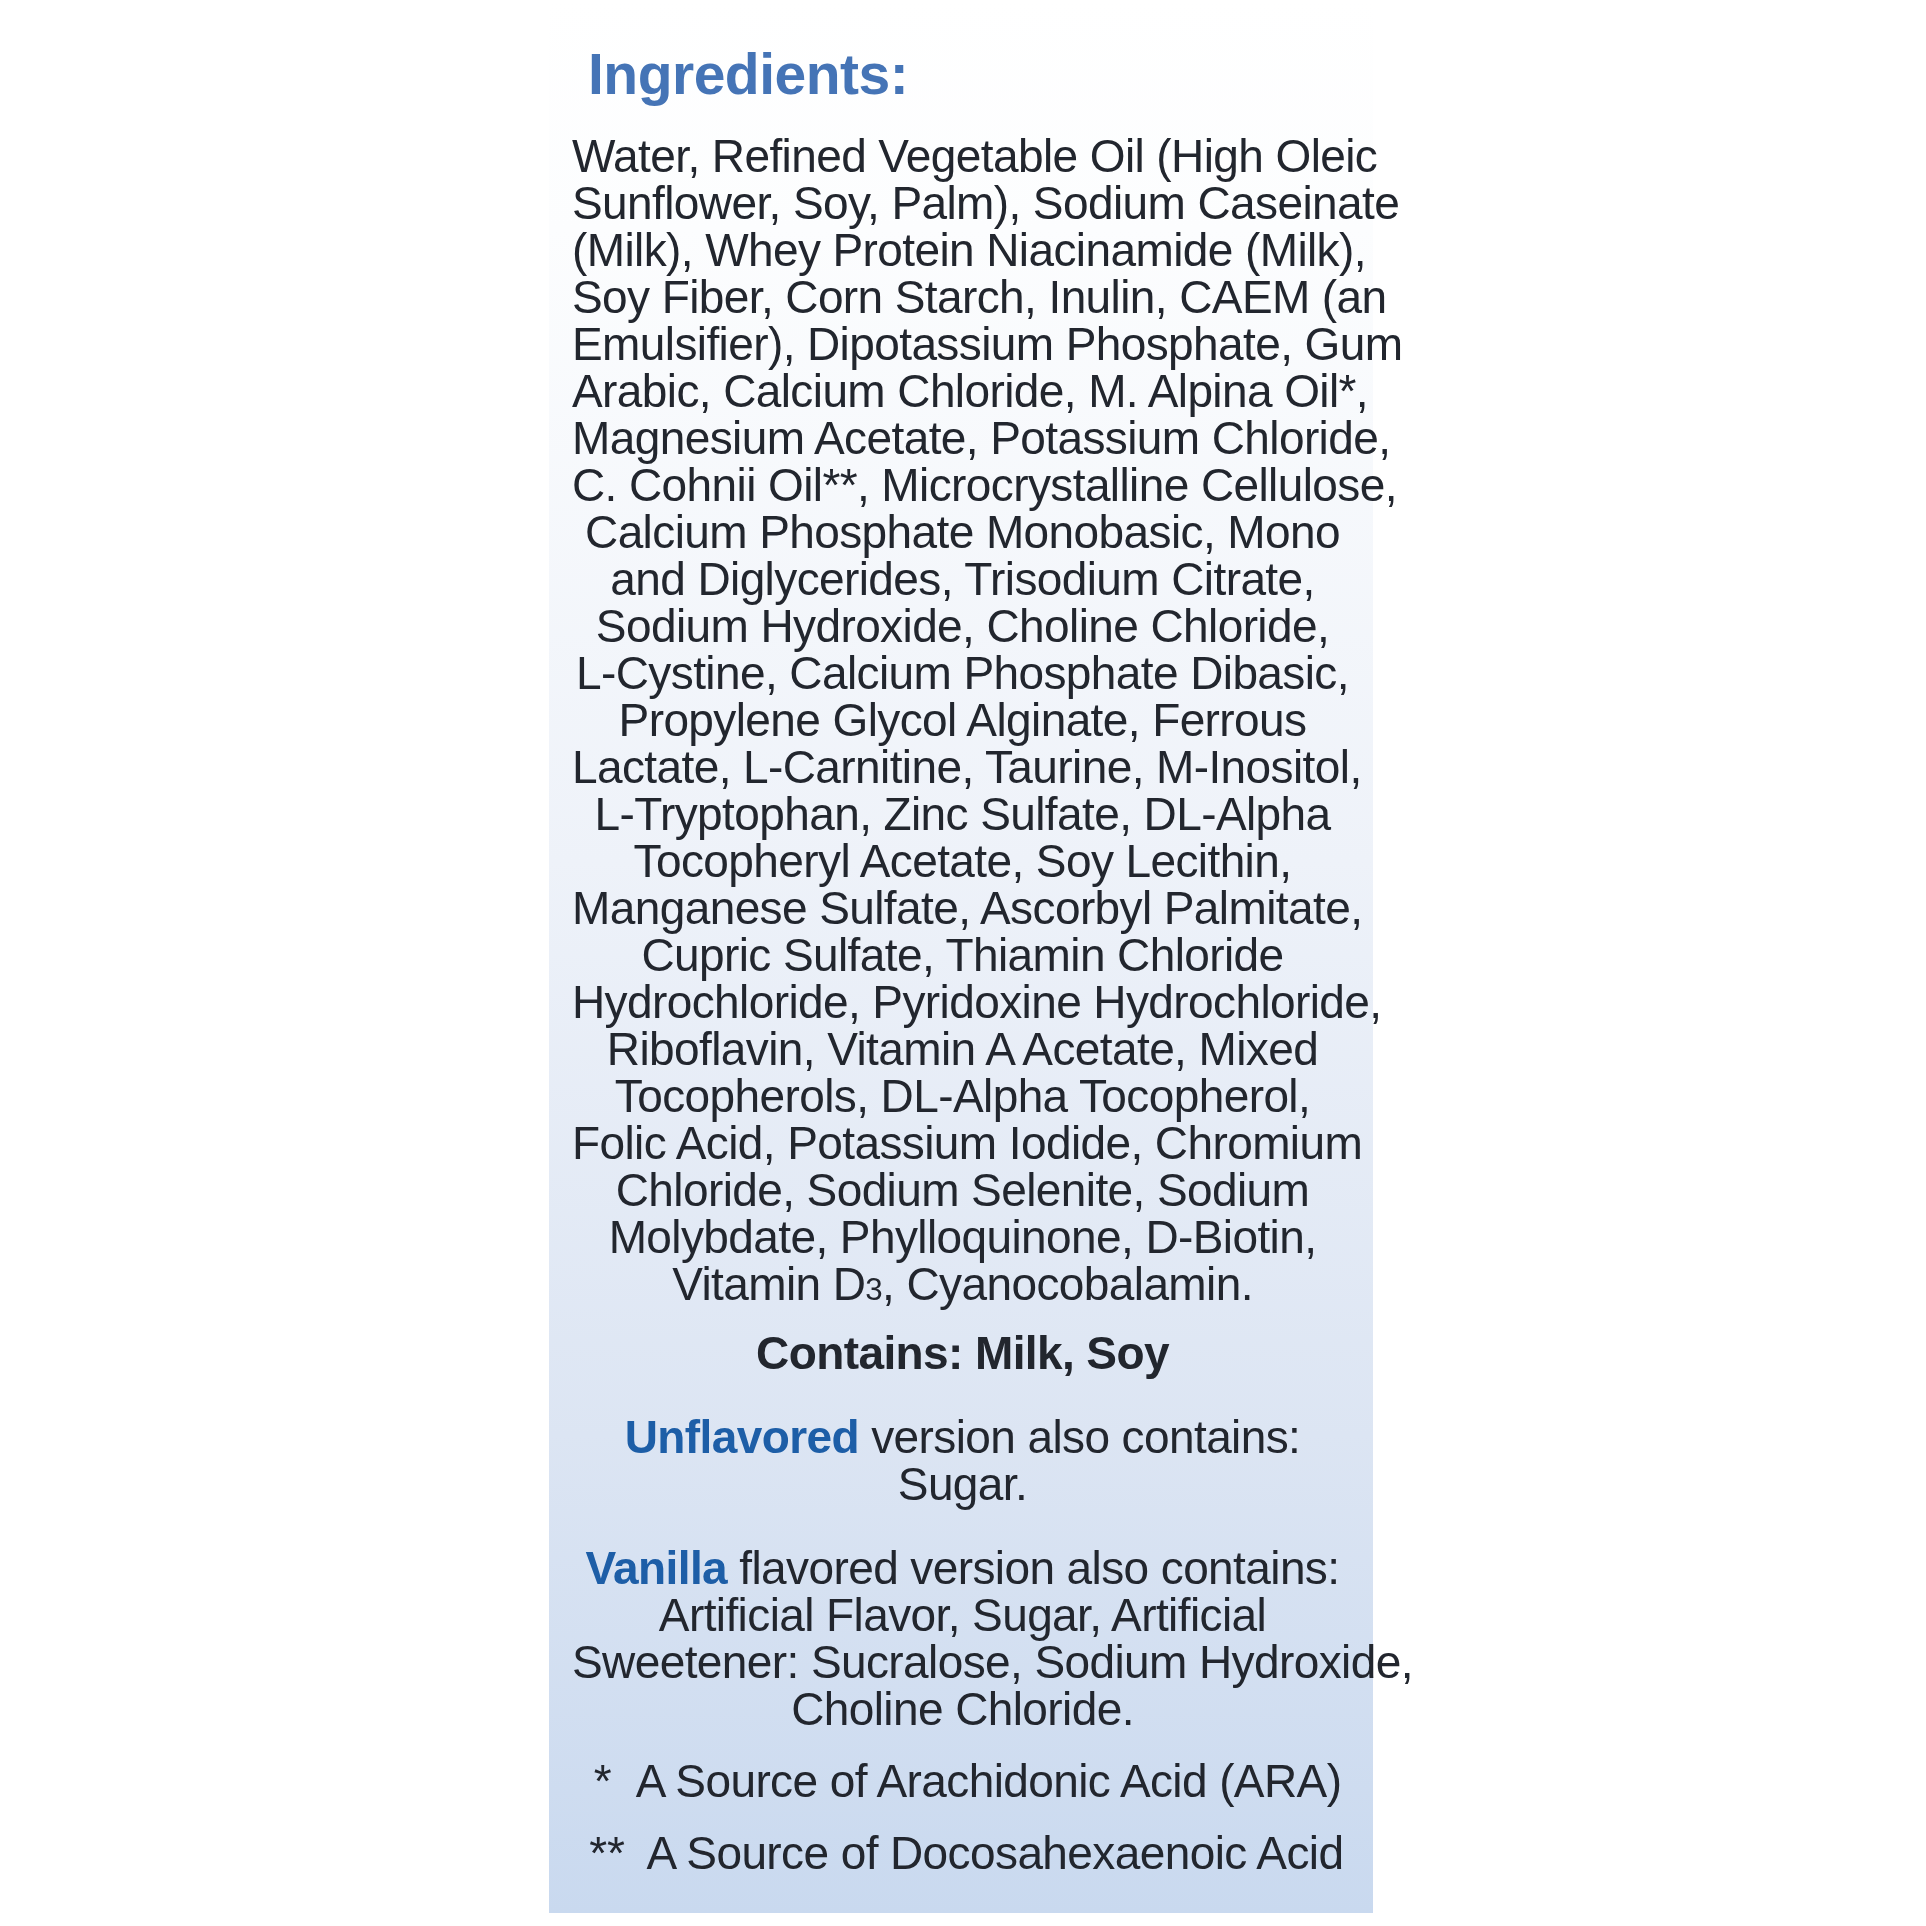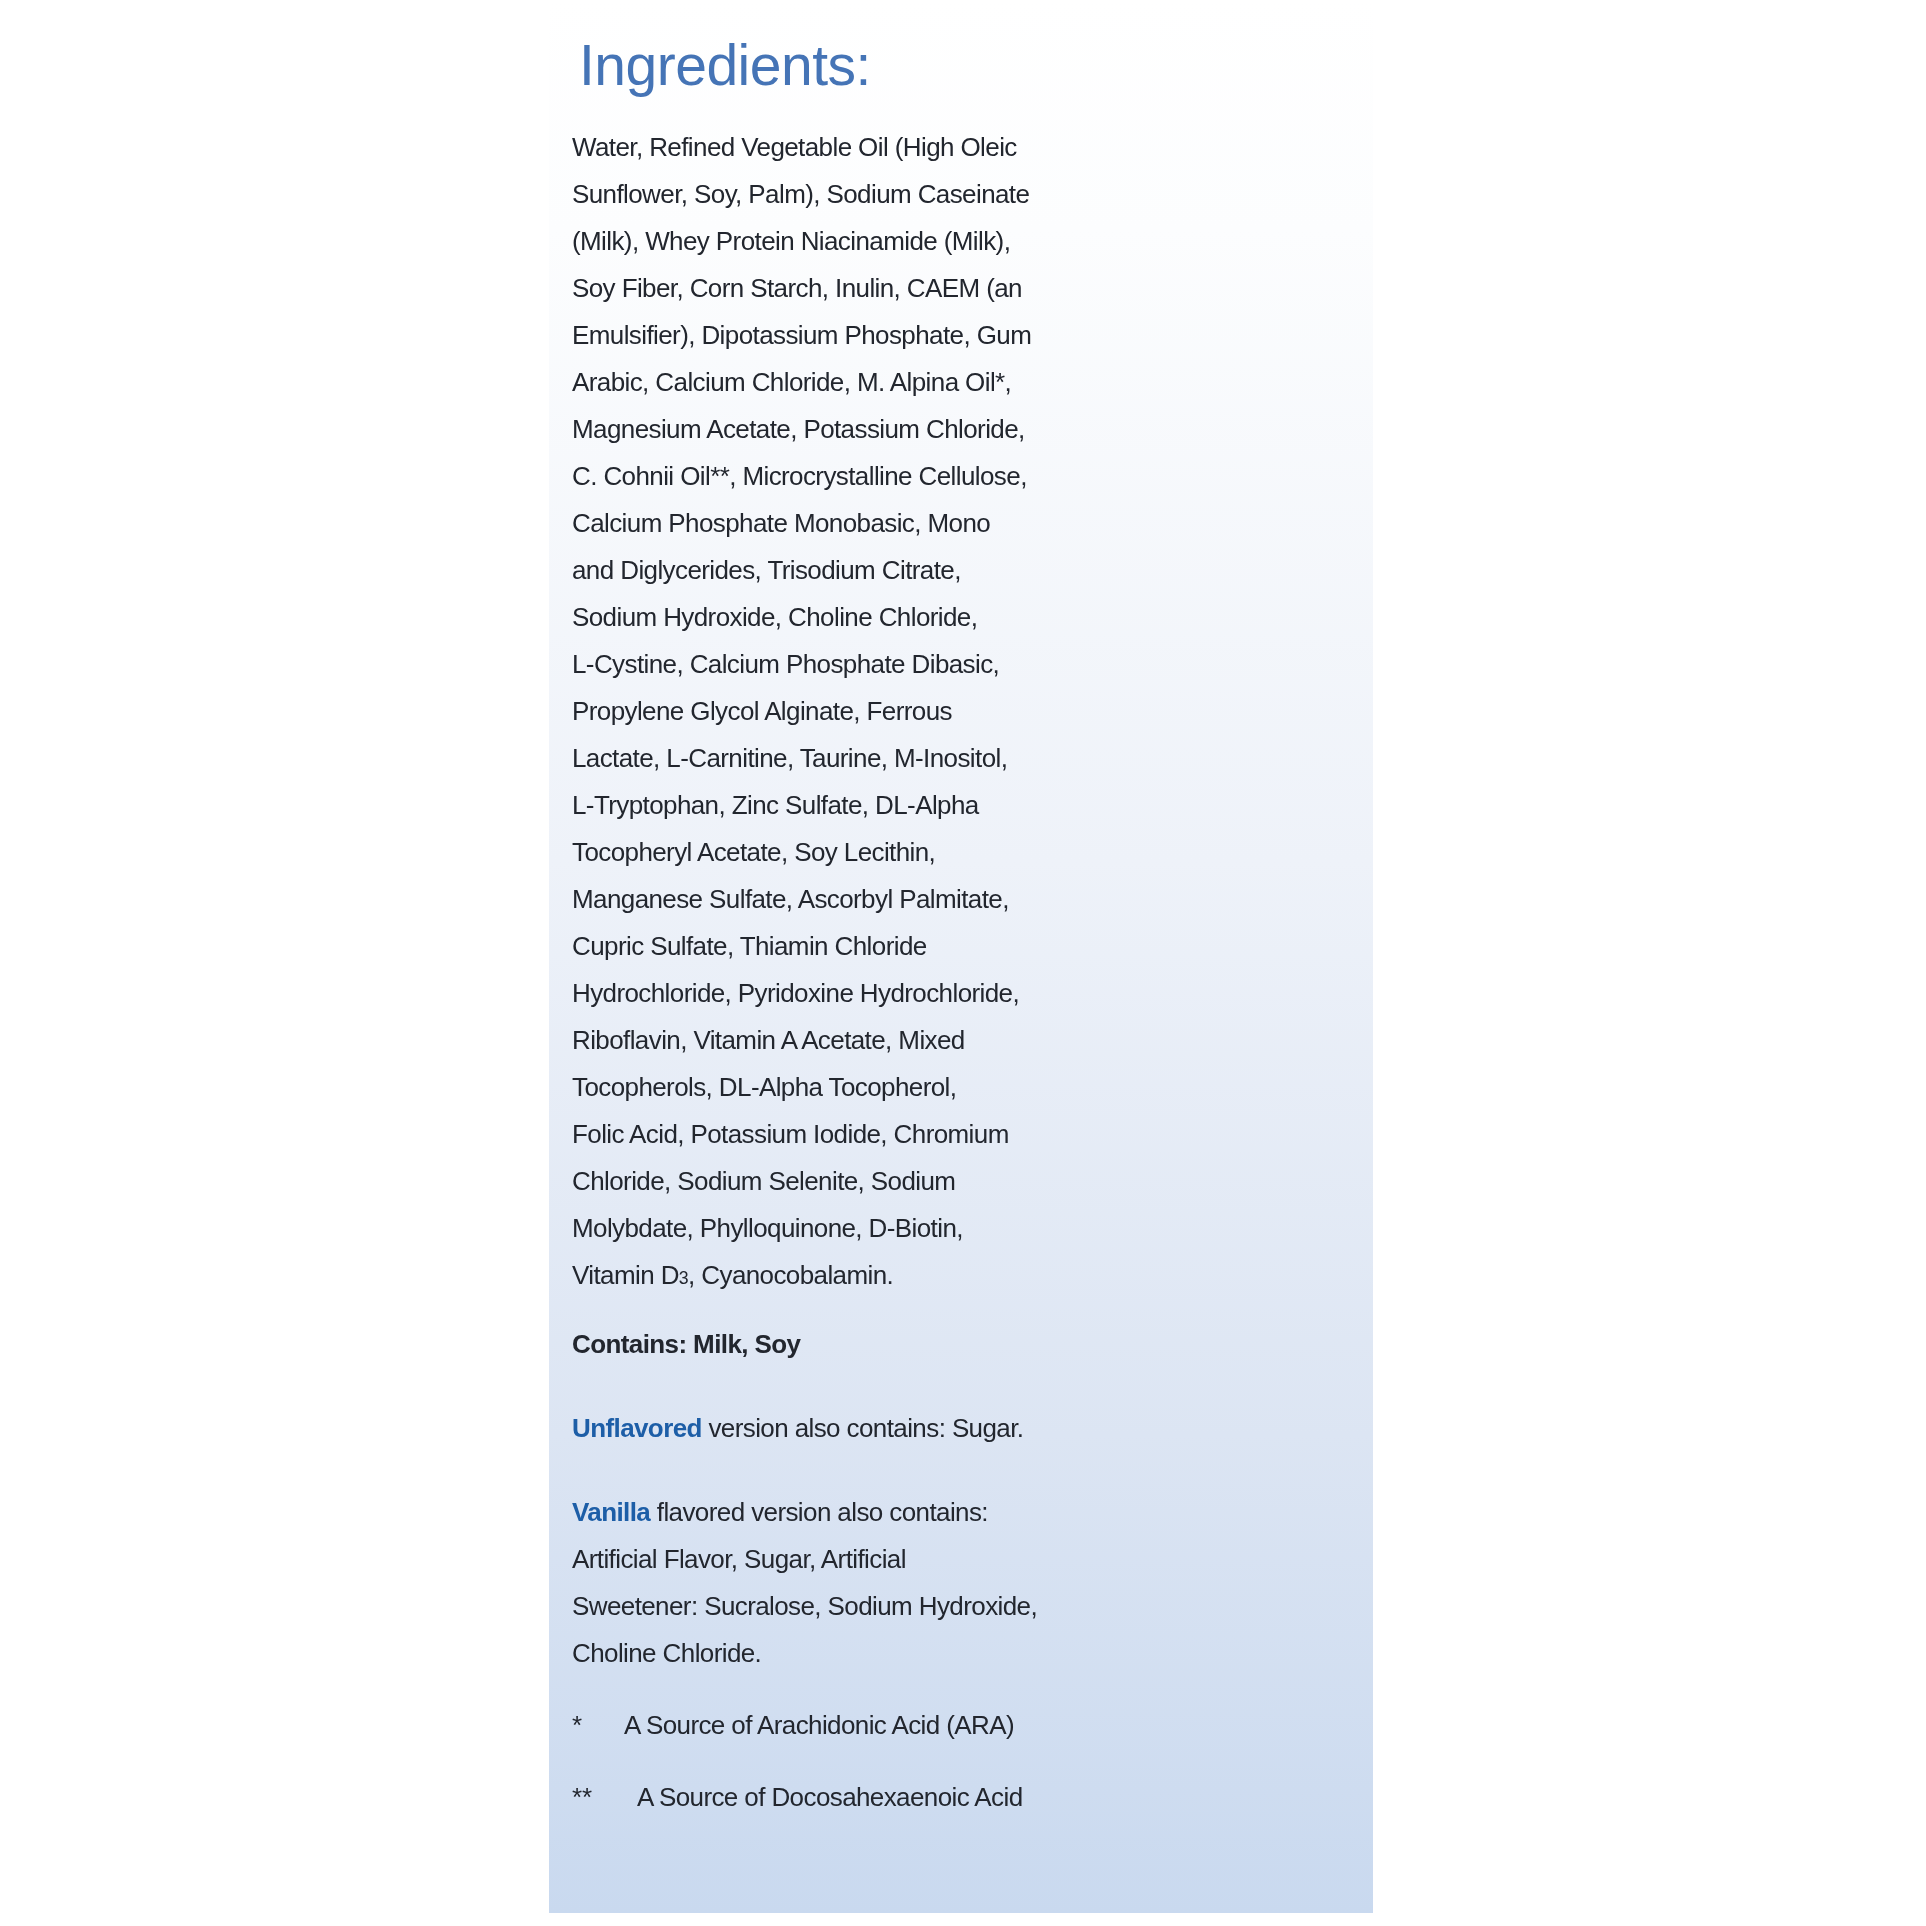--- a/index.html
+++ b/index.html
@@ -20,33 +20,34 @@
     box-sizing: border-box;
     padding: 0 20px 0 23px;
     background: linear-gradient(180deg,
       #ffffff 0%,
       #fcfdfe 12%,
       #eef2f9 45%,
       #dce5f3 75%,
       #c9d9ef 100%);
   }
   .heading {
-    margin: 7px;
+    margin: 16px;
     padding-top: 24px;
     font-size: 57px;
     line-height: 69px;
-    font-weight: normal;
+    font-weight: bold;
     letter-spacing: -0.5px;
     color: #4574b6;
   }
   .bodytext {
-    font-size: 26px;
+    font-size: 46px;
     line-height: 47px;
     letter-spacing: -0.6px;
     color: #22262e;
+    text-align: center;
   }
   .para { margin-top: 24px; }
   .line { white-space: nowrap; height: 47px; }
   .small-sub { font-size: 0.68em; }
   .contains {
     margin-top: 22px;
     font-weight: bold;
     white-space: nowrap;
   }
   .note { margin-top: 37px; }

